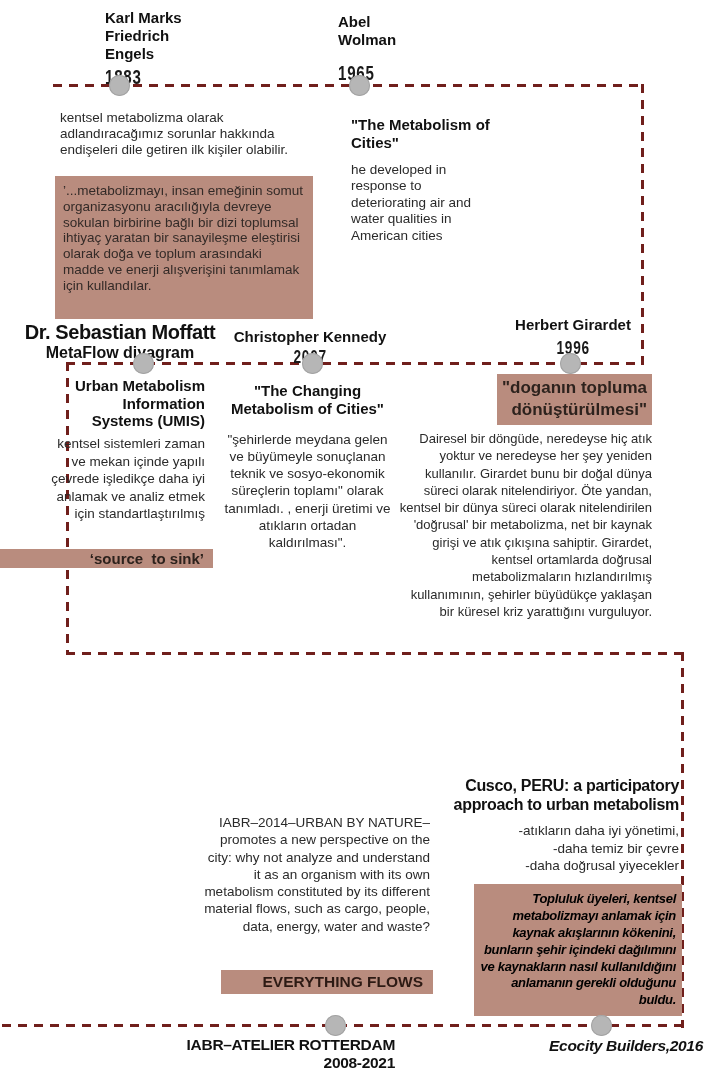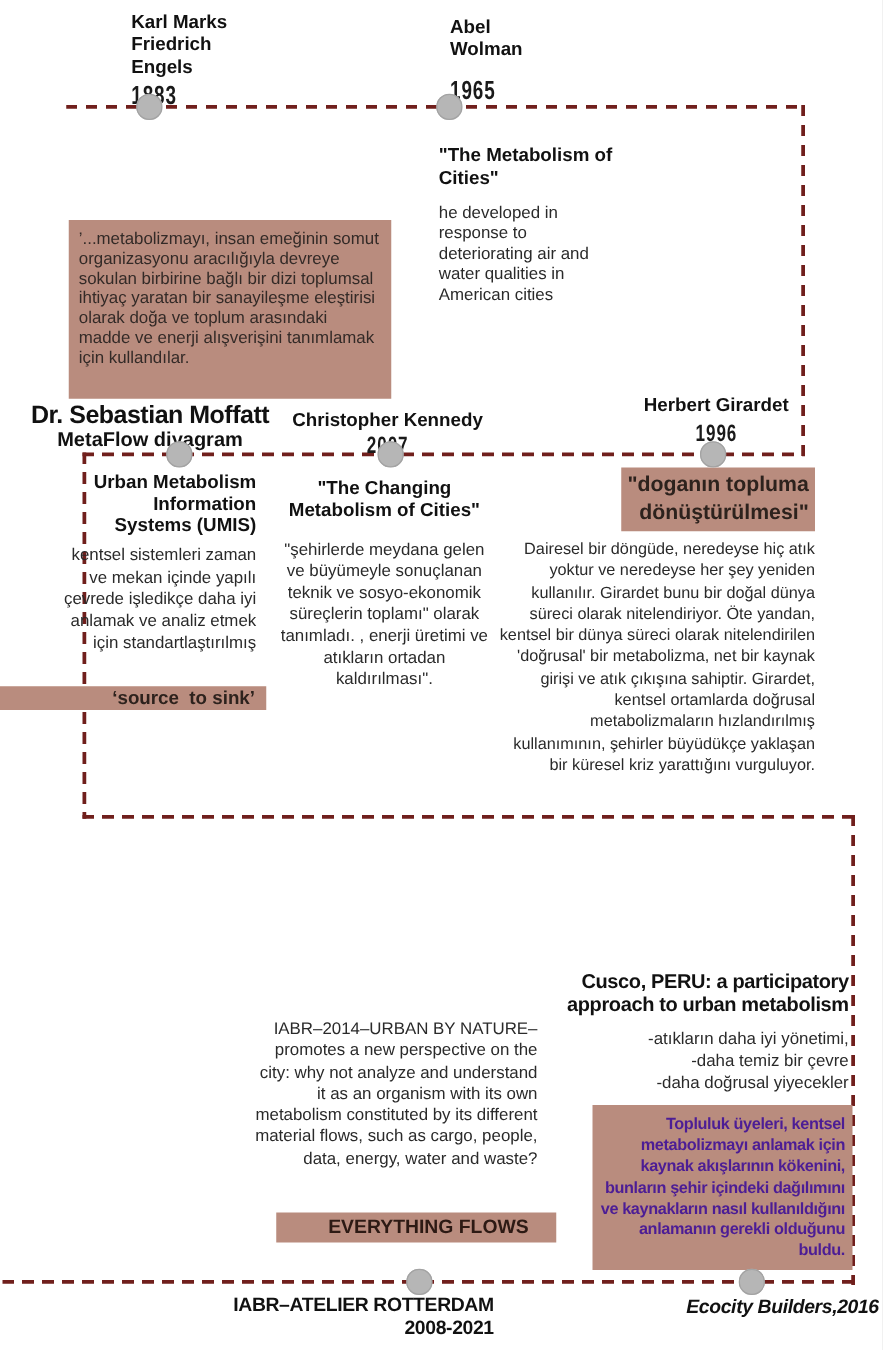--- a/index.html
+++ b/index.html
@@ -57,23 +57,24 @@
   <div class="dot" style="left:560px;top:353px;"></div>
   <div class="dot" style="left:325px;top:1015px;"></div>
   <div class="dot" style="left:591px;top:1015px;"></div>
 
   <div class="abs" style="left:105px;top:9px;width:140px;">
     <div class="name-md pre">Karl Marks
 Friedrich
 Engels</div>
     <div style="margin-top:2px;"><span class="year year-left">1883</span></div>
   </div>
+  <div class="abs body-txt" style="left:60px;top:110px;width:262px;line-height:1.18;">kentsel metabolizma olarak adlandıracağımız sorunlar hakkında endişeleri dile getiren ilk kişiler olabilir.</div>
   <div class="abs hl body-txt" style="left:55px;top:176px;width:242px;height:129px;padding:7px 8px;line-height:1.17;color:#332a27;">’...metabolizmayı, insan emeğinin somut organizasyonu aracılığıyla devreye sokulan birbirine bağlı bir dizi toplumsal ihtiyaç yaratan bir sanayileşme eleştirisi olarak doğa ve toplum arasındaki madde ve enerji alışverişini tanımlamak için kullandılar.</div>
 
-  <div class="abs" style="left:360px;top:13px;width:120px;">
+  <div class="abs" style="left:338px;top:13px;width:120px;">
     <div class="name-md pre">Abel
 Wolman</div>
     <div style="margin-top:12px;"><span class="year year-left">1965</span></div>
   </div>
   <div class="abs name-md pre" style="left:351px;top:116px;width:170px;">"The Metabolism of
 Cities"</div>
   <div class="abs body-txt" style="left:351px;top:162px;width:138px;line-height:1.22;">he developed in response to deteriorating air and water qualities in American cities</div>
 
   <div class="abs c" style="left:15px;top:321px;width:210px;">
     <div class="name-lg">Dr. Sebastian Moffatt</div>
@@ -102,28 +103,28 @@
     <div class="name-md pre" style="line-height:1.22;">"The Changing
 Metabolism of Cities"</div>
     <div class="body-txt" style="margin:12px auto 0;width:176px;">"şehirlerde meydana gelen ve büyümeyle sonuçlanan teknik ve sosyo-ekonomik süreçlerin toplamı" olarak tanımladı. , enerji üretimi ve atıkların ortadan kaldırılması".</div>
   </div>
 
   <div class="abs hl r b pre" style="left:497px;top:374px;width:147px;padding:3px 5px 4px 3px;font-size:17px;line-height:1.28;color:#2d221d;">"doganın topluma
 dönüştürülmesi"</div>
   <div class="abs r" style="left:398px;top:430px;width:254px;font-size:13px;line-height:1.33;color:#2a2a2a;">Dairesel bir döngüde, neredeyse hiç atık yoktur ve neredeyse her şey yeniden kullanılır. Girardet bunu bir doğal dünya süreci olarak nitelendiriyor. Öte yandan, kentsel bir dünya süreci olarak nitelendirilen 'doğrusal' bir metabolizma, net bir kaynak girişi ve atık çıkışına sahiptir. Girardet, kentsel ortamlarda doğrusal metabolizmaların hızlandırılmış kullanımının, şehirler büyüdükçe yaklaşan bir küresel kriz yarattığını vurguluyor.</div>
 
   <div class="abs r body-txt" style="left:203px;top:814px;width:227px;">IABR–2014–URBAN BY NATURE– promotes a new perspective on the city: why not analyze and understand it as an organism with its own metabolism constituted by its different material flows, such as cargo, people, data, energy, water and waste?</div>
-  <div class="abs hl r b" style="left:221px;top:970px;width:202px;height:24px;line-height:24px;font-size:15.5px;padding-right:22px;color:#2d1a14;">EVERYTHING FLOWS</div>
+  <div class="abs hl r b" style="left:221px;top:970px;width:202px;height:24px;line-height:24px;font-size:15.5px;padding-right:10px;color:#2d1a14;">EVERYTHING FLOWS</div>
 
   <div class="abs r name-md pre cond" style="left:452px;top:777px;width:227px;font-size:16px;line-height:1.18;">Cusco, PERU: a participatory
 approach to urban metabolism</div>
   <div class="abs r body-txt" style="left:452px;top:822px;width:227px;line-height:1.3;">
     <div>-atıkların daha iyi yönetimi,</div>
     <div>-daha temiz bir çevre</div>
     <div>-daha doğrusal yiyecekler</div>
   </div>
-  <div class="abs hl r b cond" style="left:474px;top:884px;width:197px;padding:7px 6px 7px 5px;font-size:13px;line-height:1.3;color:#4c1d95;">Topluluk üyeleri, kentsel metabolizmayı anlamak için kaynak akışlarının kökenini, bunların şehir içindeki dağılımını ve kaynakların nasıl kullanıldığını anlamanın gerekli olduğunu buldu.</div>
+  <div class="abs hl r b cond" style="left:474px;top:884px;width:197px;padding:7px 6px 7px 5px;font-size:13px;line-height:1.3;color:#000000;font-style:italic;">Topluluk üyeleri, kentsel metabolizmayı anlamak için kaynak akışlarının kökenini, bunların şehir içindeki dağılımını ve kaynakların nasıl kullanıldığını anlamanın gerekli olduğunu buldu.</div>
 
   <div class="abs r b pre cond" style="left:145px;top:1036px;width:250px;font-size:15.5px;line-height:1.15;color:#111;">IABR–ATELIER ROTTERDAM
 2008-2021</div>
   <div class="abs r b cond" style="left:540px;top:1037px;width:163px;font-size:15.5px;color:#111;font-style:italic;">Ecocity Builders,2016</div>
 
 </div>
 
 </body></html>

